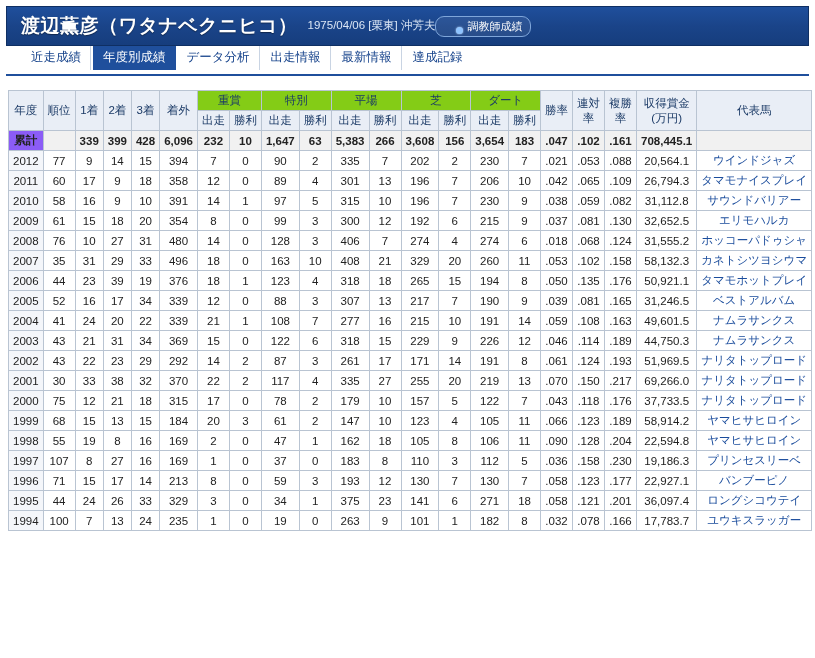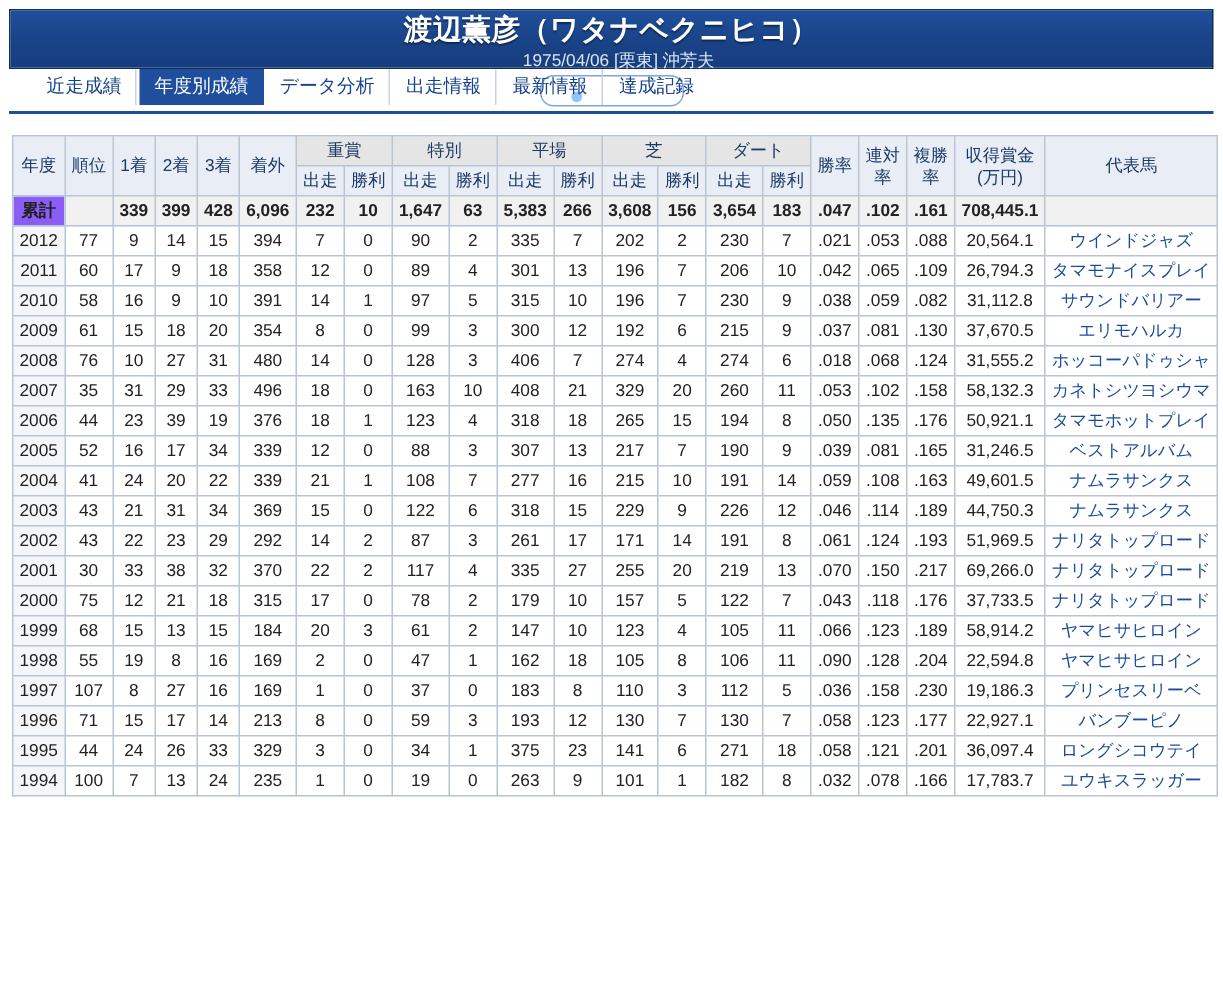--- a/index.html
+++ b/index.html
@@ -8,21 +8,20 @@
 
   
   .banner{
     margin:6px 6px 0 6px;
     height:40px;
     background:linear-gradient(to bottom,#1f4f9c 0%,#1a4489 50%,#163d7d 100%);
     border:1px solid #0f2f63;
     display:flex;align-items:center;
     padding:0 14px;
     box-sizing:border-box;
-    flex-direction:column;
   }
   .banner .hname{
     color:#ffffff;font-size:19px;font-weight:bold;letter-spacing:0.5px;
     text-shadow:0 1px 1px rgba(0,0,0,.4);
   }
   .banner .hsub{
     color:#dbe6f5;font-size:11.5px;margin-left:10px;padding-bottom:2px;
   }
   .banner .hbadge{
     border:1px solid #7fa6da;
@@ -76,21 +75,21 @@
     white-space:nowrap;
     height:19px;
     box-sizing:border-box;
   }
   table.rec thead th{
     background:#e9eef6;
     color:#1b3a66;
     font-weight:normal;
     font-size:11.5px;
   }
-  table.rec thead th.grp{background:#e5e5e5;}
+  table.rec thead th.grp{background:#84cc16;}
   tr.total td{background:#f1f1f1;font-weight:bold;color:#222;}
   tr.total td.yr{background:#8b5cf6;}
   td.yr{background:#f4f6fa;color:#222;}
   td.horse{
     text-align:left;padding-left:8px;color:#1a4c9c;
   }
   td.horse a{color:#1a4c9c;text-decoration:none;}
   .num{text-align:right;padding-right:6px;}
   .w-year{width:42px;}
   .w-rank{width:36px;}
@@ -266,21 +265,21 @@
             <td>3</td>
             <td>300</td>
             <td>12</td>
             <td>192</td>
             <td>6</td>
             <td>215</td>
             <td>9</td>
             <td>.037</td>
             <td>.081</td>
             <td>.130</td>
-            <td class="num">37,670.5</td>
+            <td class="num">32,652.5</td>
             <td class="horse"><a href="#">エリモハルカ</a></td>
           </tr>
           <tr class="">
             <td class="yr">2008</td>
             <td>76</td>
             <td>10</td>
             <td>27</td>
             <td>31</td>
             <td>480</td>
             <td>14</td>

